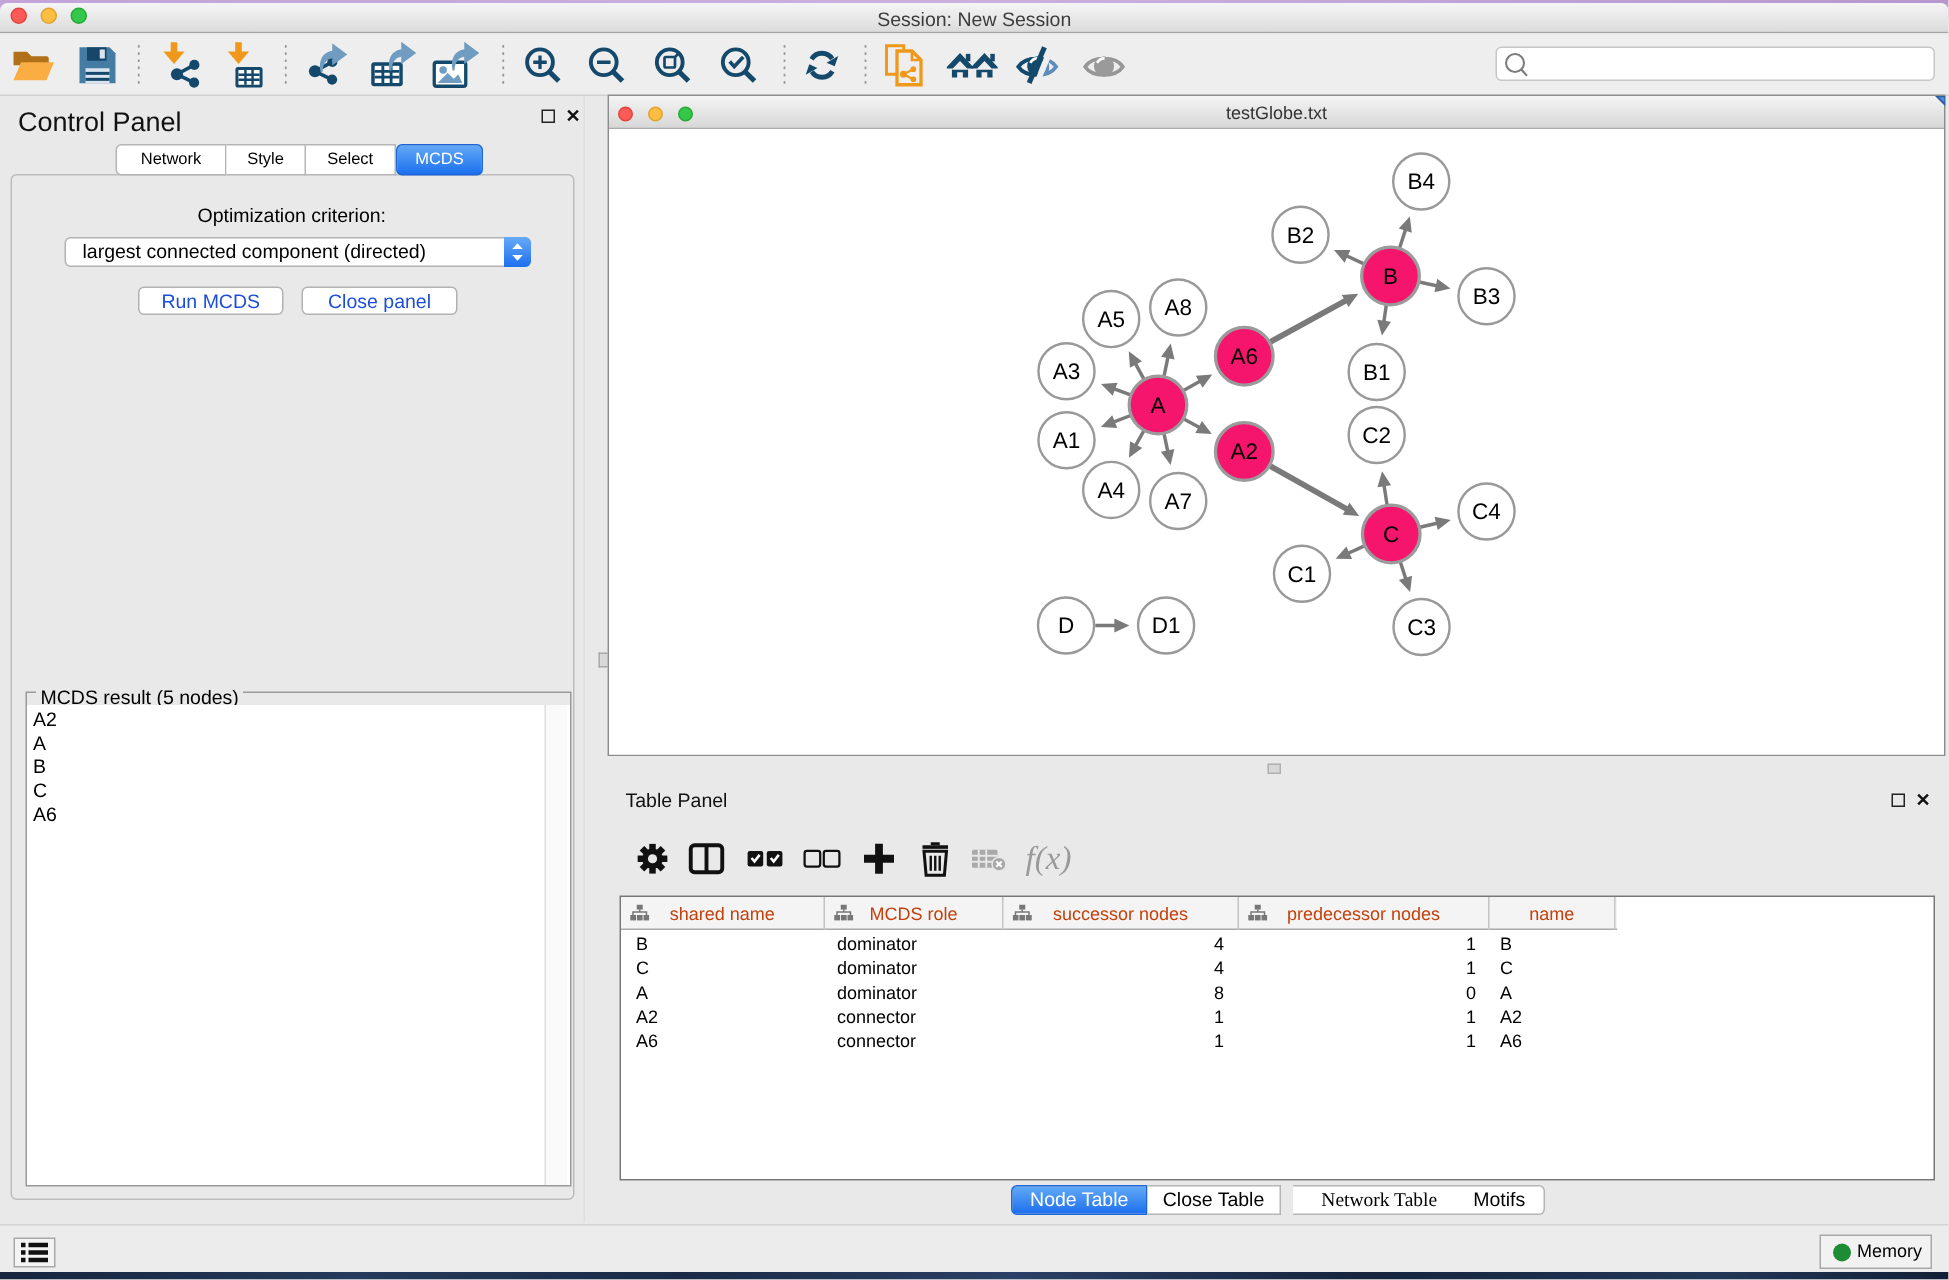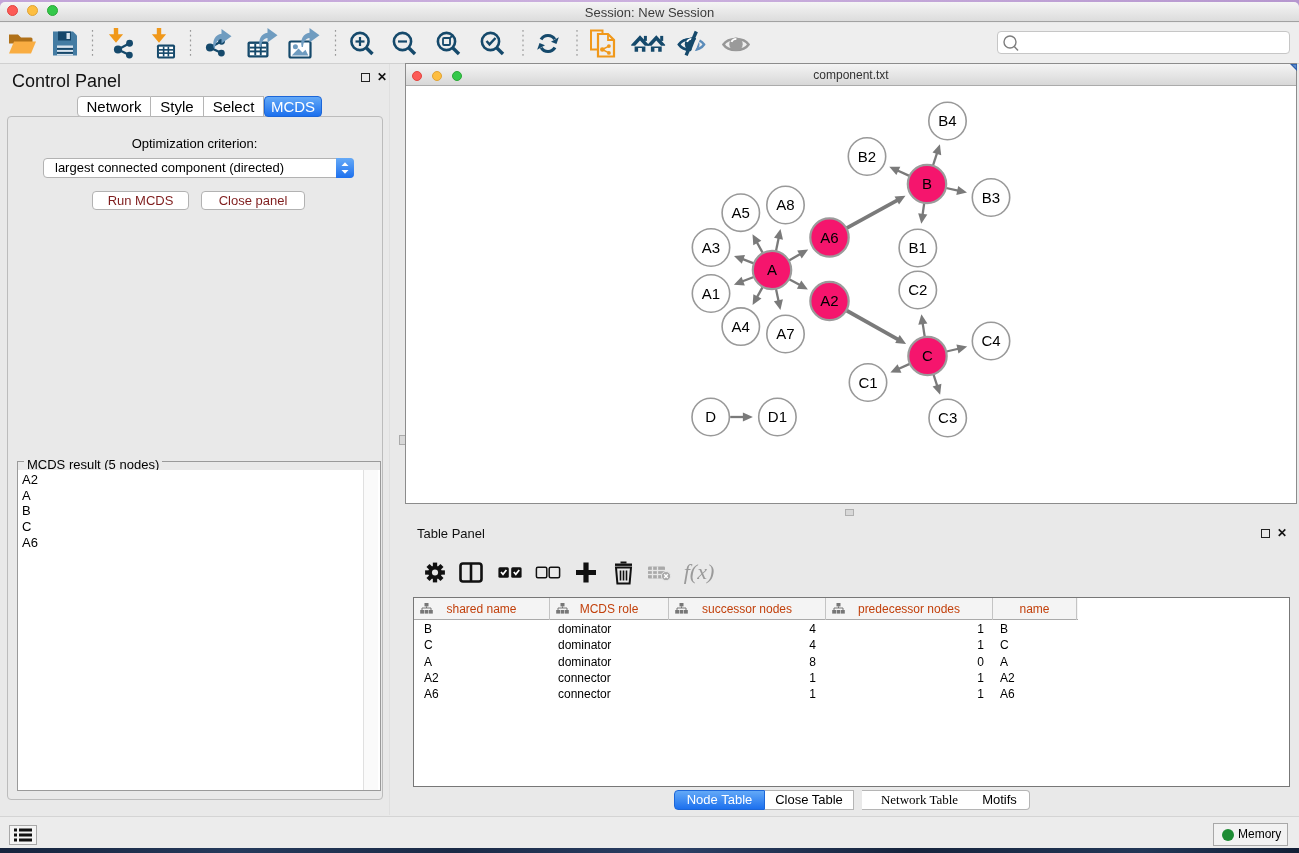--- a/index.html
+++ b/index.html
@@ -28,33 +28,33 @@
 
 
 #cpanel { left:0; top:64px; width:389px; height:751px; background:#e9e9e9; }
 #cp-title { position:absolute; left:12px; top:7px; font-size:18px; color:#111; }
 .winbtns { position:absolute; font-size:12px; color:#111; }
 #cp-inner { position:absolute; left:7px; top:52px; width:376px; height:684px;
   border:1px solid #bcbcbc; border-radius:4px; background:#e9e9e9; }
 
 #cp-tabs { position:absolute; left:77px; top:32px; height:21px; }
 .tab { position:absolute; top:0; height:21px; background:#fff; border:1px solid #b5b5b5;
-  font-size:15px; color:#000; text-align:center; line-height:19px; }
+  font-size:11px; color:#000; text-align:center; line-height:19px; }
 .tab.sel { background:linear-gradient(#63a9f7,#1c70ee); color:#fff; border:1px solid #1c66d8;
   border-radius:4px; }
 
 #optlabel { position:absolute; left:0; width:389px; top:72px; text-align:center;
   font-size:13px; color:#000; }
 #dropdown { position:absolute; left:43px; top:94px; width:311px; height:20px;
   background:#fff; border:1px solid #b2b2b2; border-radius:4px; font-size:13px;
   line-height:18px; padding-left:11px; color:#000; }
 #dd-spin { position:absolute; right:-1px; top:-1px; width:18px; height:20px;
   background:linear-gradient(#66aaf7,#1d70ee); border-radius:0 4px 4px 0; }
 .btn { position:absolute; height:19px; background:#fff; border:1px solid #b2b2b2;
-  border-radius:4px; font-size:13px; text-align:center; color:#7f1d1d; }
+  border-radius:4px; font-size:13px; text-align:center; color:#1d4ed8; }
 
 #fieldset { position:absolute; left:17px; top:393px; width:364px; height:335px;padding-left:12px; }
 #fs-border { position:absolute; left:0; top:4px; width:100%; height:330px;
   border:1px solid #9a9a9a; }
 #fs-legend { position:absolute; left:7px; top:0; background:#e9e9e9; padding:0 3px;
   font-size:13px; color:#000; }
 #fs-list { position:absolute; left:1px; top:13px; width:362px; height:320px; background:#fff; padding-top:2px; }
 #fs-scroll { position:absolute; right:2px; top:0px; width:15px; height:320px; background:#fafafa;
   border-left:1px solid #e0e0e0; }
 #fs-list .li { padding-left:4px; font-size:13px; color:#000; height:15.7px; line-height:15.7px; }
@@ -317,21 +317,21 @@
 
 <div class="abs" id="divider">
     <div id="div-handle"></div>
   </div>
 
 <div class="abs" id="netwin">
   <div id="nw-titlebar">
     <div class="tl2" style="left:6px; background:#fc5b57; border:1px solid #e2443f;"></div>
     <div class="tl2" style="left:26px; background:#fdbe41; border:1px solid #e0a334;"></div>
     <div class="tl2" style="left:46px; background:#34c84a; border:1px solid #2aa837;"></div>
-    <div class="title">component.txt</div>
+    <div class="title">testGlobe.txt</div>
       <svg width="7" height="7" viewBox="0 0 7 7" style="position:absolute; right:-1px; top:0;">
 <path d="M0,0 L7,0 L7,7 Z" fill="#2a5ca8"></path>
 <path d="M2.4,0.8 L6.2,4.4 L6.2,0.8 Z" fill="#5b8cd0"></path>
 </svg>
   </div>
   <svg width="12" height="12" viewBox="0 0 12 12" style="position:absolute;right:1px;bottom:1px;">
 <line x1="11" y1="2" x2="2" y2="11" stroke="#aaa" stroke-width="1"></line>
 <line x1="11" y1="5.5" x2="5.5" y2="11" stroke="#aaa" stroke-width="1"></line>
 <line x1="11" y1="9" x2="9" y2="11" stroke="#aaa" stroke-width="1"></line>
 </svg>

